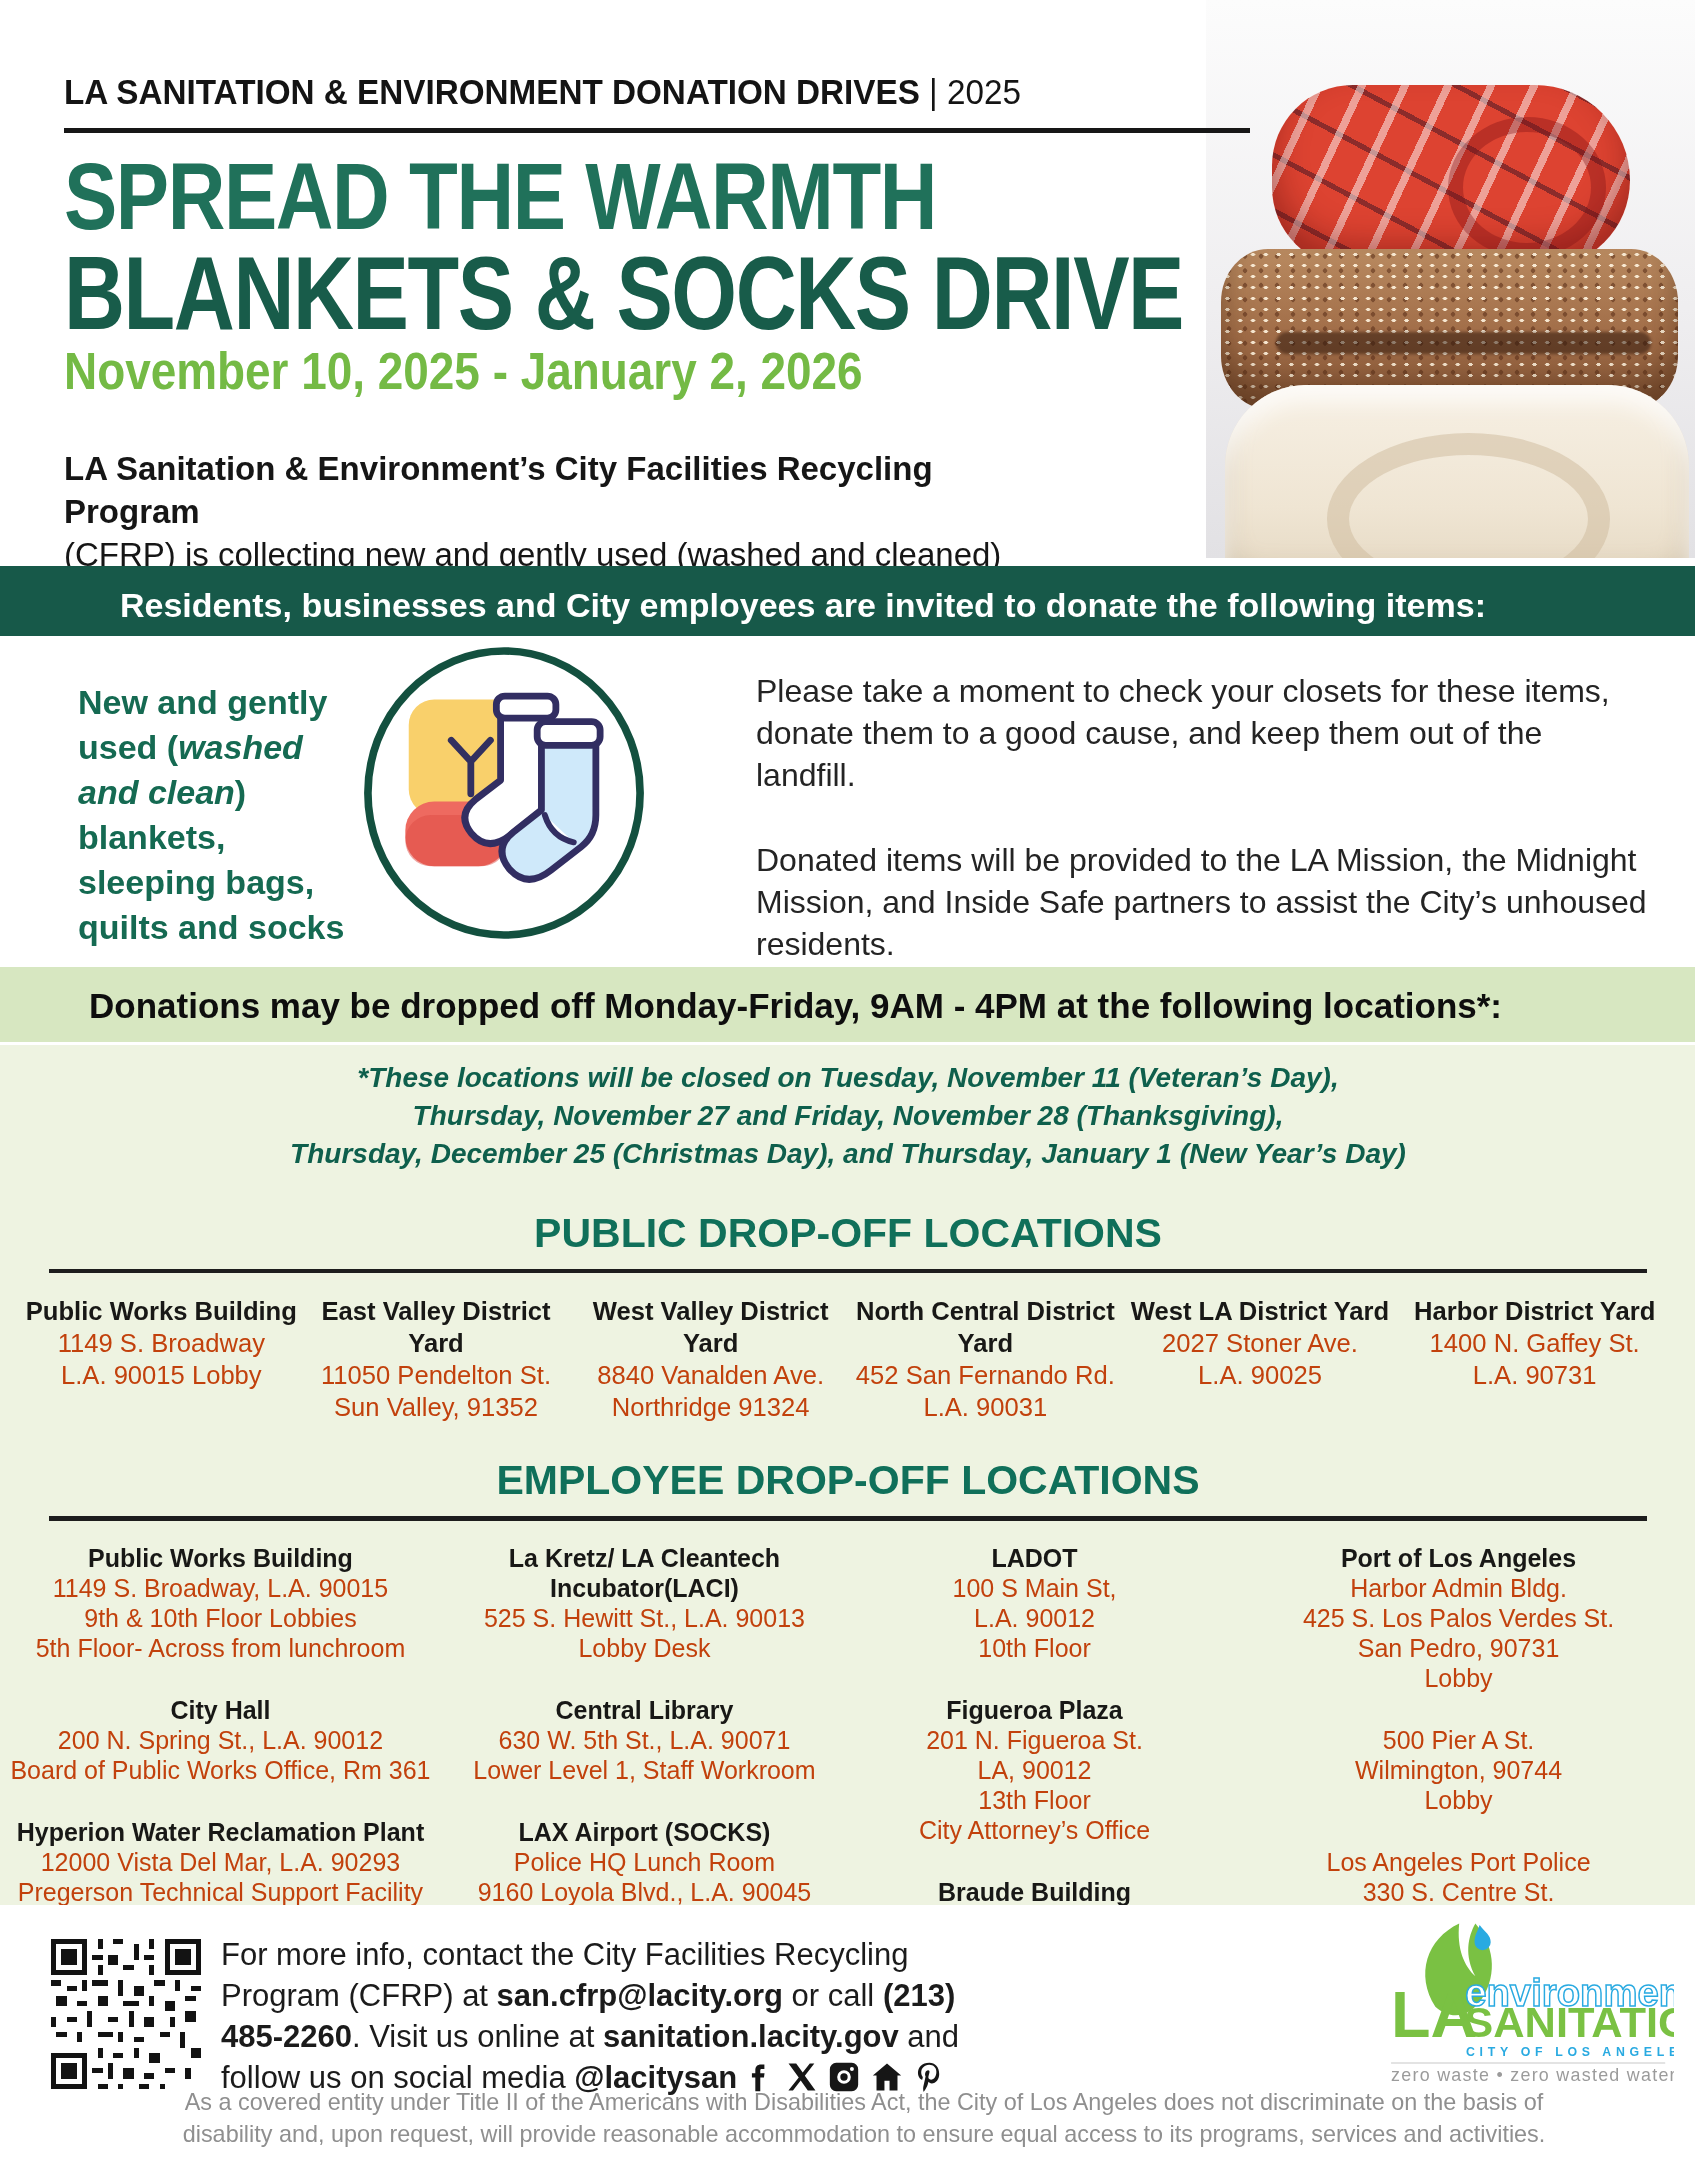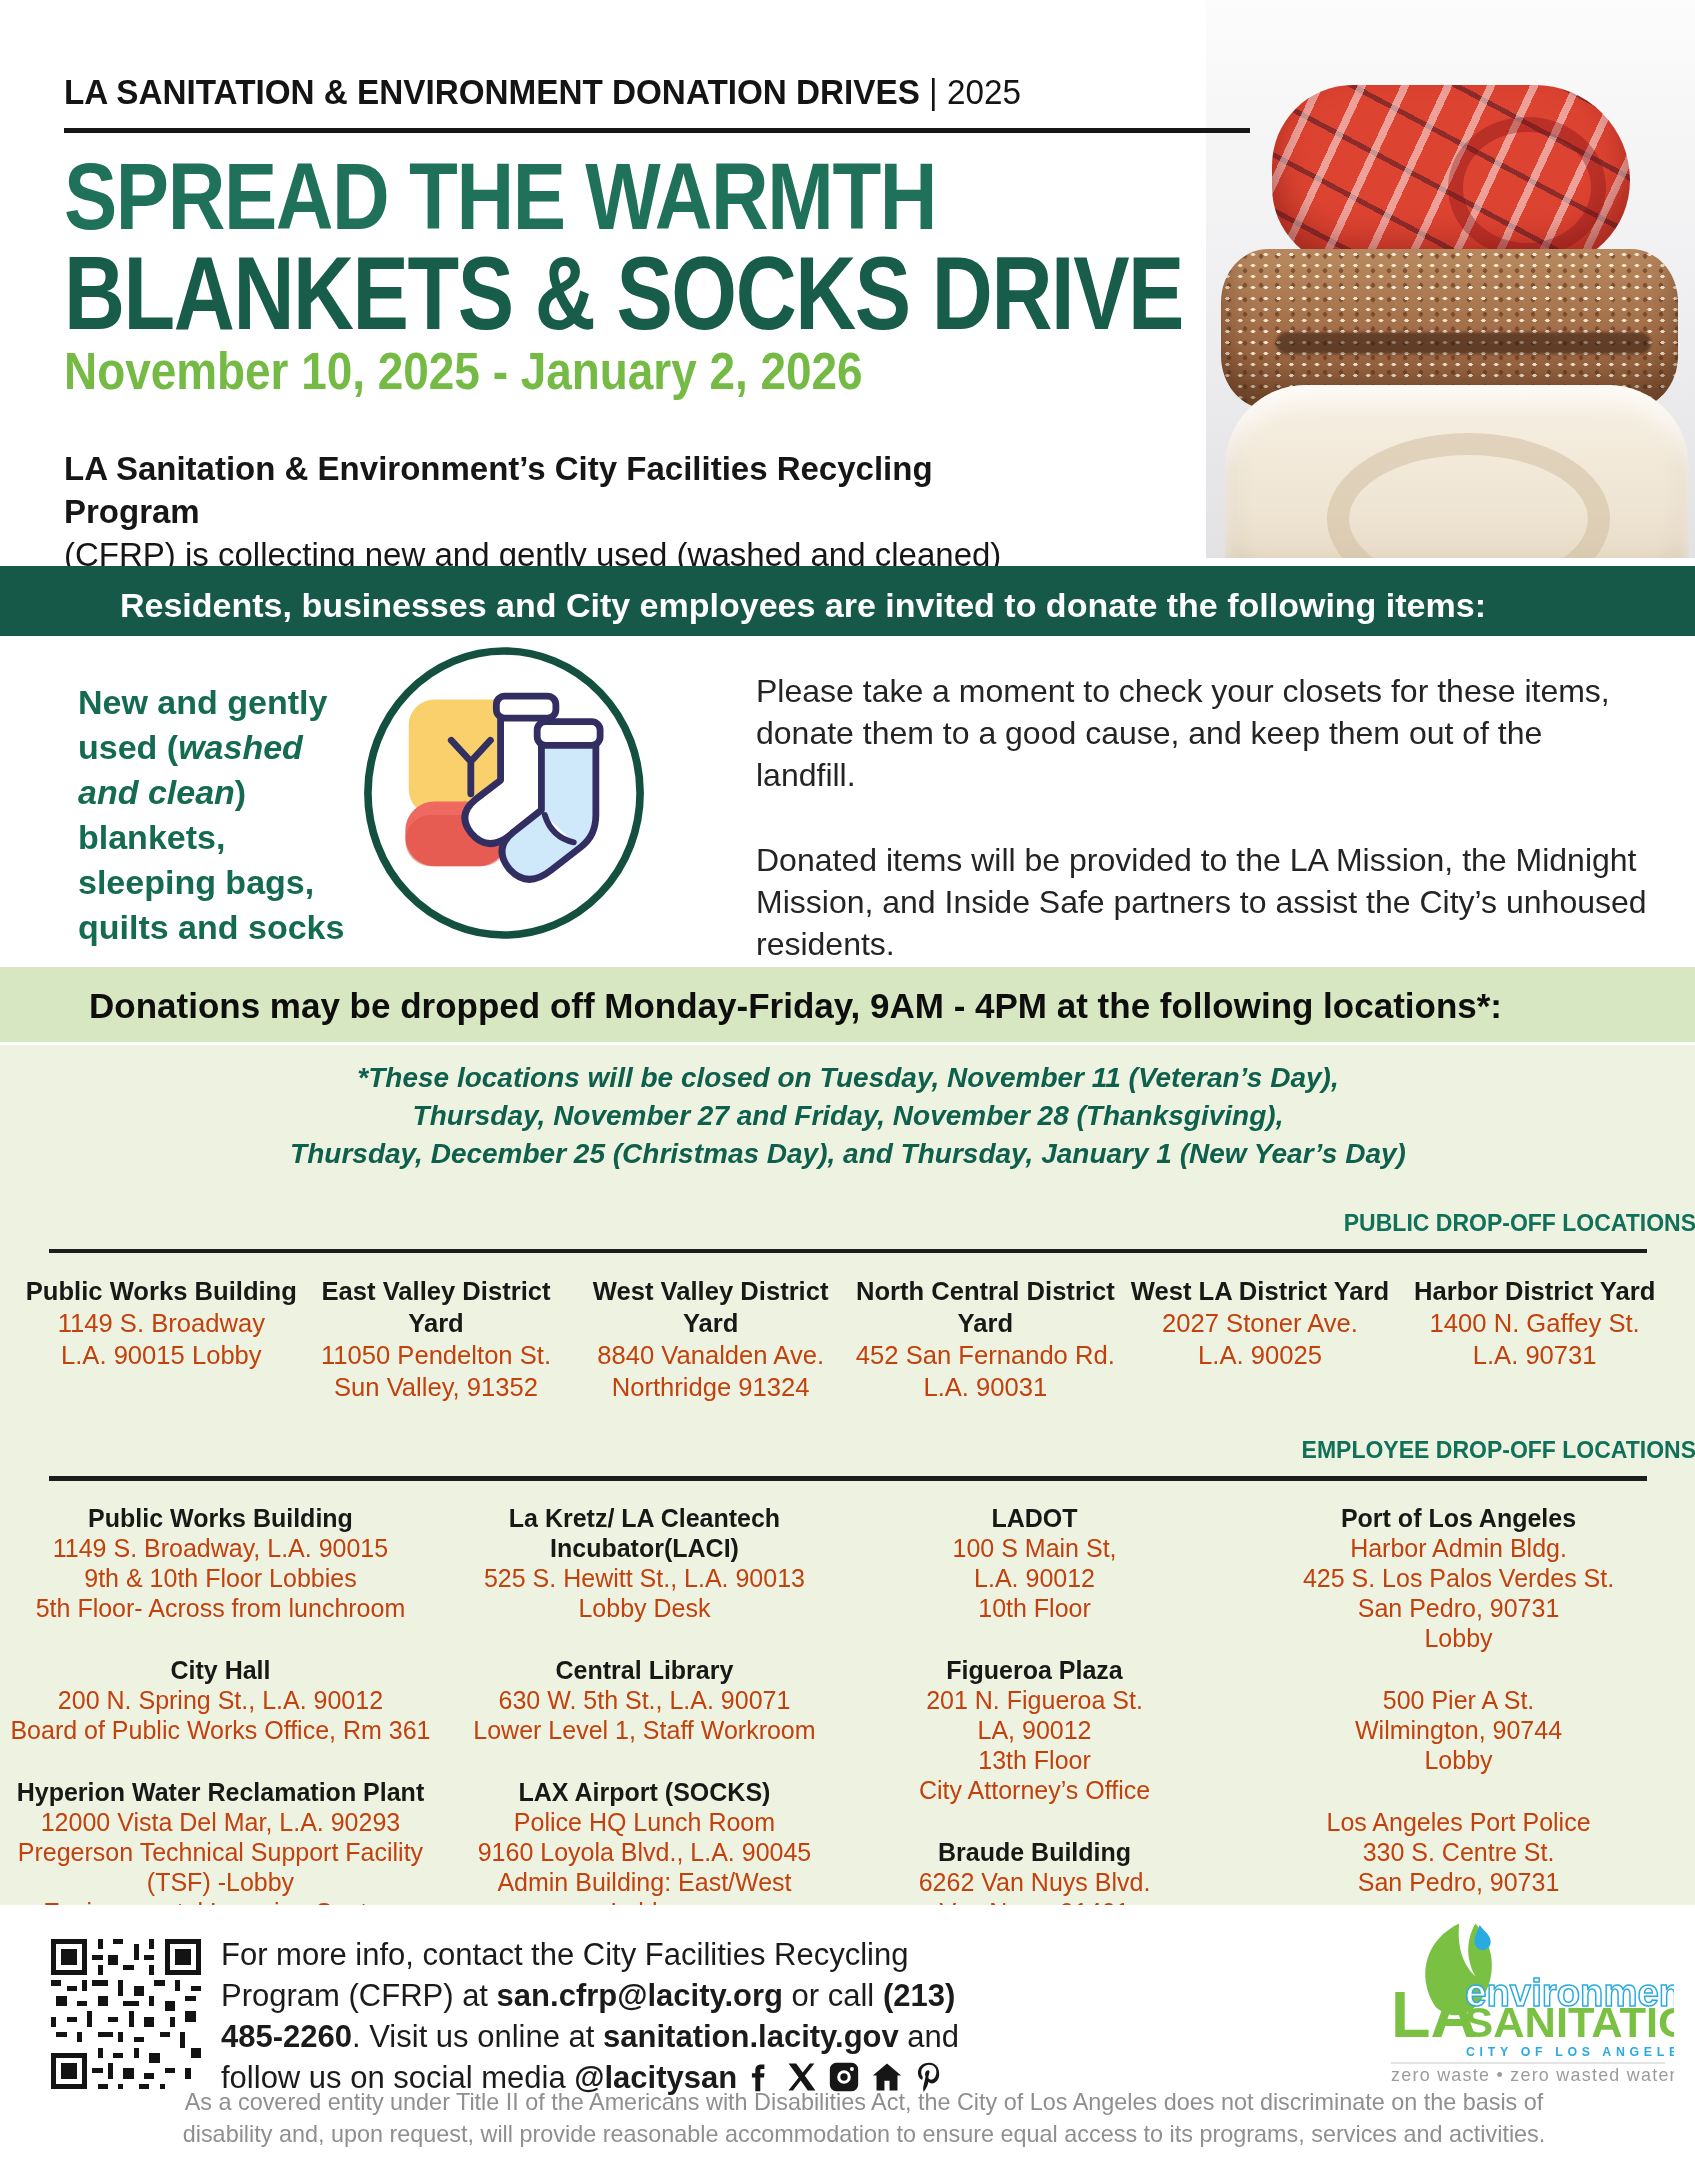--- a/index.html
+++ b/index.html
@@ -59,21 +59,21 @@
       font-size:34px;font-weight:700;line-height:45px;}
   .donate-circle{position:absolute;left:356px;top:8.5px;width:296px;height:296px;}
   .donate-right{position:absolute;left:756px;top:34px;width:894px;font-size:32px;line-height:42px;color:#242424;}
   .donate-right p{margin:0;}
   .donate-right p + p{margin-top:43px;}
 
   
   .pale{position:absolute;left:0;top:1045px;width:100%;height:860px;background:#eef3e1;}
   .closures{margin:8px;padding-top:6px;text-align:center;font-style:italic;font-weight:600;
       color:#0e5f4c;font-size:28px;line-height:38px;}
-  .section-head{text-align:right;color:#10705a;font-weight:700;font-size:23px;margin:0;}
+  .section-head{text-align:center;color:#10705a;font-weight:700;font-size:41px;margin:0;}
   .head-pub{padding-top:29px;}
   .head-emp{padding-top:34px;}
   .rule{height:4.3px;background:#1d1d1d;margin:12px 49px 0;}
   .pub-grid{display:grid;grid-template-columns:repeat(6,1fr);margin:22px 24px 0;
       text-align:center;font-size:25.6px;line-height:32px;}
   .emp-grid{display:grid;grid-template-columns:26% 24% 22% 28%;margin:22px 0 0;
       text-align:center;font-size:25px;line-height:30px;}
   .emp-col{display:flex;flex-direction:column;gap:32px;padding:0 10.2px;}
   .loc-name{font-weight:700;color:#181816;}
   .loc-line{color:#c2410c;}

